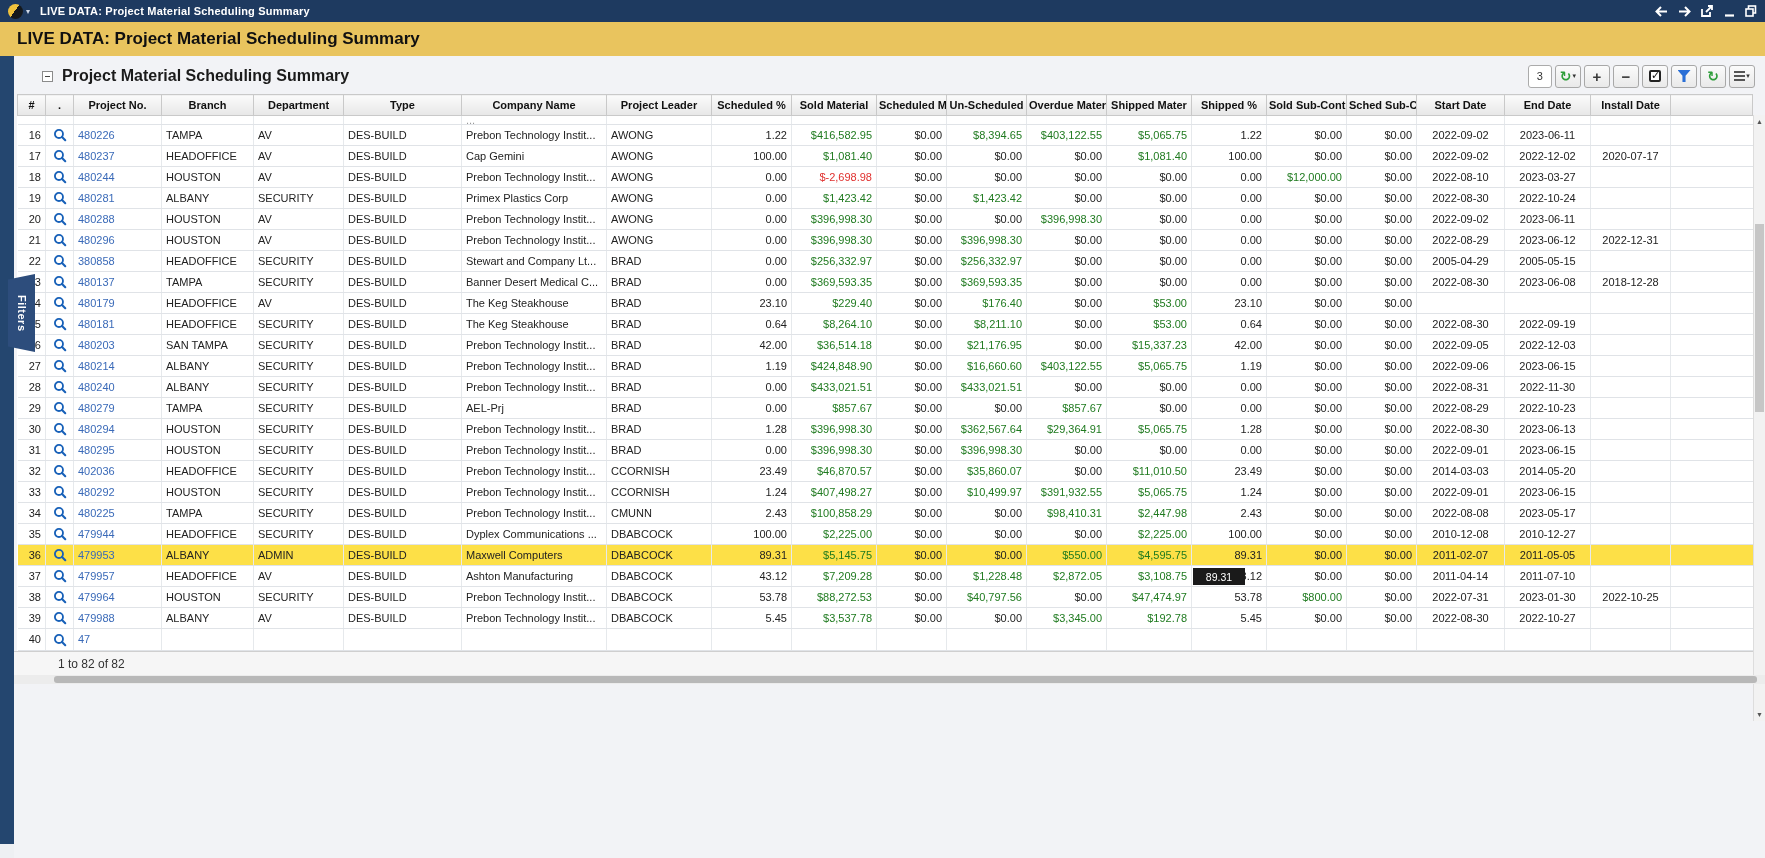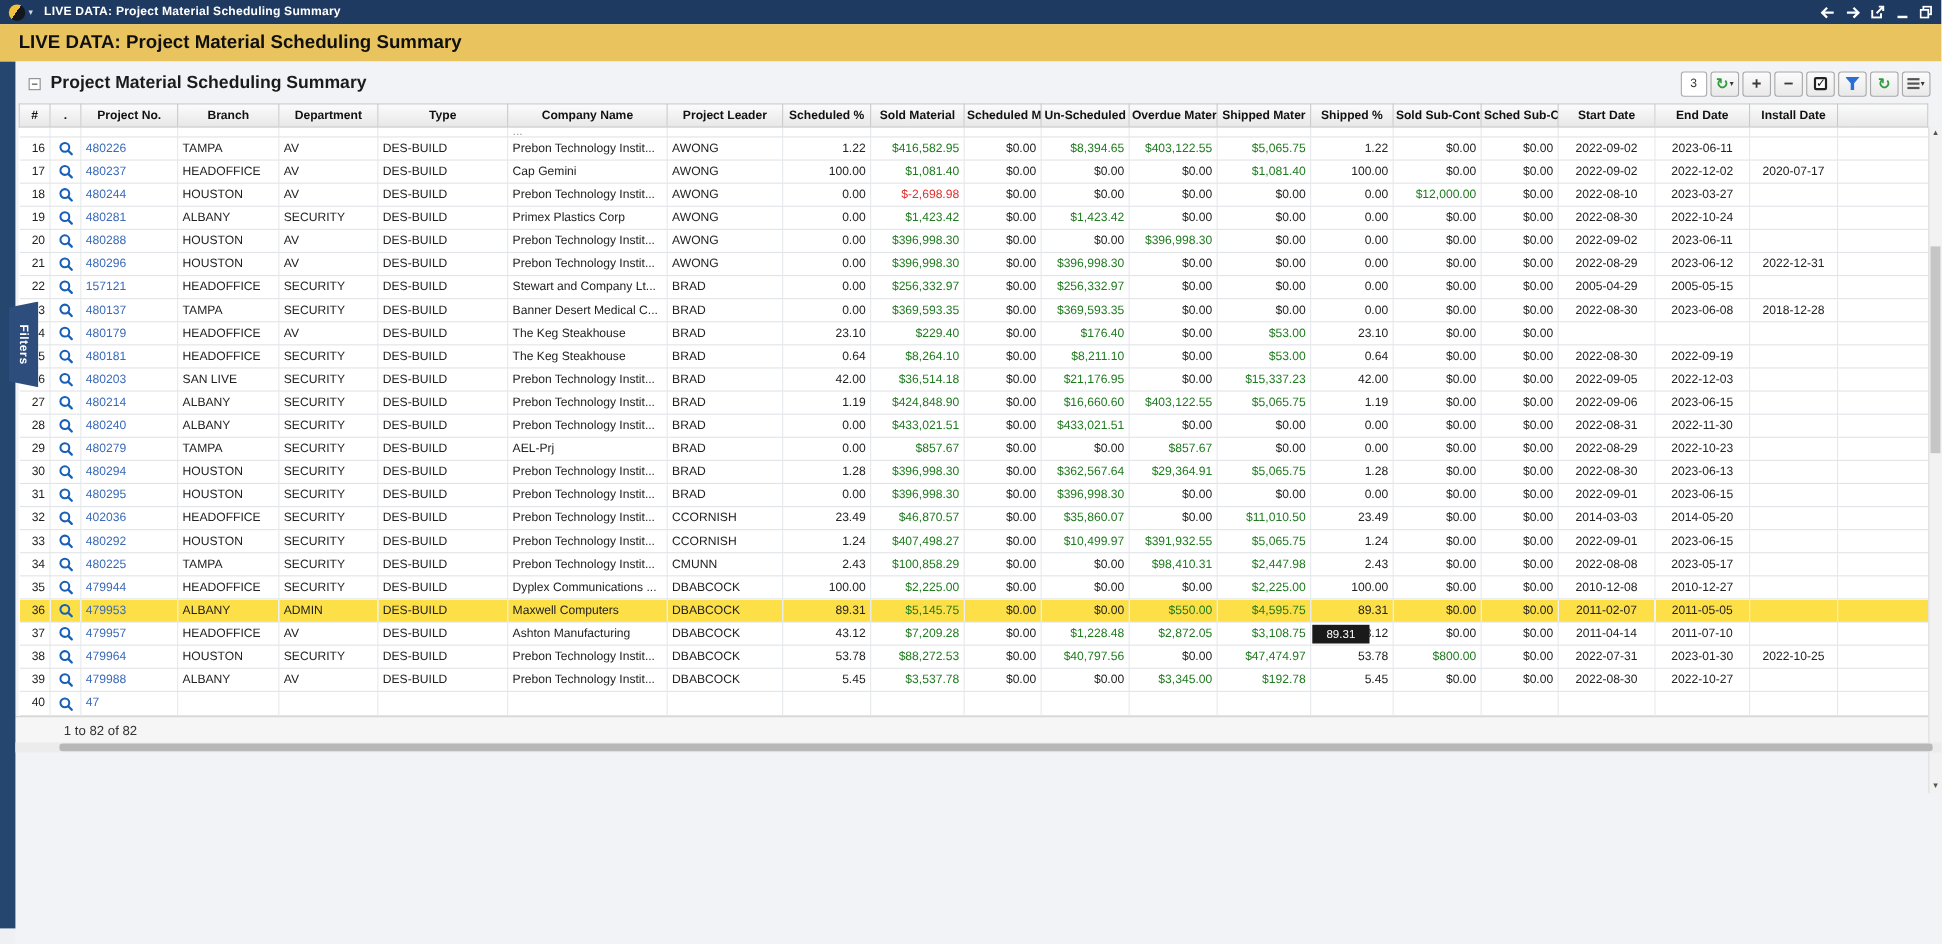--- a/index.html
+++ b/index.html
@@ -24,21 +24,21 @@
   .app-body { position:relative; height:802px; background:#eef0f3; }
   .left-strip { position:absolute; left:0; top:0; width:14px; height:788px; background:#24466f; }
   .filters-tab { position:absolute; left:8px; top:218px; width:27px; height:78px; background:#2d4d7c;
     color:#fff; font-size:11px; font-weight:bold; writing-mode:vertical-rl; text-align:center;
     display:flex; align-items:center; justify-content:center; z-index:30;
     clip-path:polygon(0 7%,100% 0,100% 100%,0 93%); letter-spacing:.5px; }
 
   .panel { margin-left:14px; background:#f2f3f6; height:100%; }
 
   
-  .panel-header { display:flex; align-items:center; padding:8px 8px 6px 12px; height:38px; }
+  .panel-header { display:flex; align-items:center; padding:8px 8px 6px 28px; height:38px; }
   .cbox { display:inline-block; width:11px; height:11px; border:1px solid #8b8b8b; background:#fff;
     position:relative; vertical-align:middle; }
   .cbox::after { content:""; position:absolute; left:2px; right:2px; top:4px; height:1px; background:#444; }
   .panel-title { font-size:16px; font-weight:bold; color:#1b1b1b; margin-left:9px; }
   .toolbar { margin-left:auto; display:flex; gap:3px; align-items:center; padding-right:2px; }
   .count-box { width:24px; height:23px; border:1px solid #ababab; background:#fff; border-radius:3px;
     font-size:11px; color:#333; display:flex; align-items:center; justify-content:center; }
   .tbtn { min-width:26px; height:23px; border:1px solid #a8a8a8; border-radius:3px;
     background:linear-gradient(#fbfbfb,#e9e9e9); display:flex; align-items:center; justify-content:center;
     gap:1px; padding:0 4px; cursor:pointer; }
@@ -394,21 +394,21 @@
               <td class="filler"></td>
             </tr>
             <tr class="row ">
               <td class="ra rnum">22</td>
               <td class="ca">
                 <svg class="mag" width="14" height="14" viewBox="0 0 16 16">
                   <circle cx="6.8" cy="6.8" r="4.6" fill="none" stroke="#1760b8" stroke-width="2.1"></circle>
                   <line x1="10.3" y1="10.3" x2="14" y2="14" stroke="#1760b8" stroke-width="2.4" stroke-linecap="round"></line>
                 </svg>
               </td>
-              <td class="la"><span class="plink">157121</span></td>
+              <td class="la"><span class="plink">380858</span></td>
               <td class="la">HEADOFFICE</td>
               <td class="la">SECURITY</td>
               <td class="la">DES-BUILD</td>
               <td class="la">Stewart and Company Lt...</td>
               <td class="la">BRAD</td>
               <td class="ra">0.00</td>
               <td class="ra pos">$256,332.97</td>
               <td class="ra zero">$0.00</td>
               <td class="ra pos">$256,332.97</td>
               <td class="ra zero">$0.00</td>
@@ -507,21 +507,21 @@
             </tr>
             <tr class="row ">
               <td class="ra rnum">26</td>
               <td class="ca">
                 <svg class="mag" width="14" height="14" viewBox="0 0 16 16">
                   <circle cx="6.8" cy="6.8" r="4.6" fill="none" stroke="#1760b8" stroke-width="2.1"></circle>
                   <line x1="10.3" y1="10.3" x2="14" y2="14" stroke="#1760b8" stroke-width="2.4" stroke-linecap="round"></line>
                 </svg>
               </td>
               <td class="la"><span class="plink">480203</span></td>
-              <td class="la">SAN LIVE</td>
+              <td class="la">SAN TAMPA</td>
               <td class="la">SECURITY</td>
               <td class="la">DES-BUILD</td>
               <td class="la">Prebon Technology Instit...</td>
               <td class="la">BRAD</td>
               <td class="ra">42.00</td>
               <td class="ra pos">$36,514.18</td>
               <td class="ra zero">$0.00</td>
               <td class="ra pos">$21,176.95</td>
               <td class="ra zero">$0.00</td>
               <td class="ra pos">$15,337.23</td>

